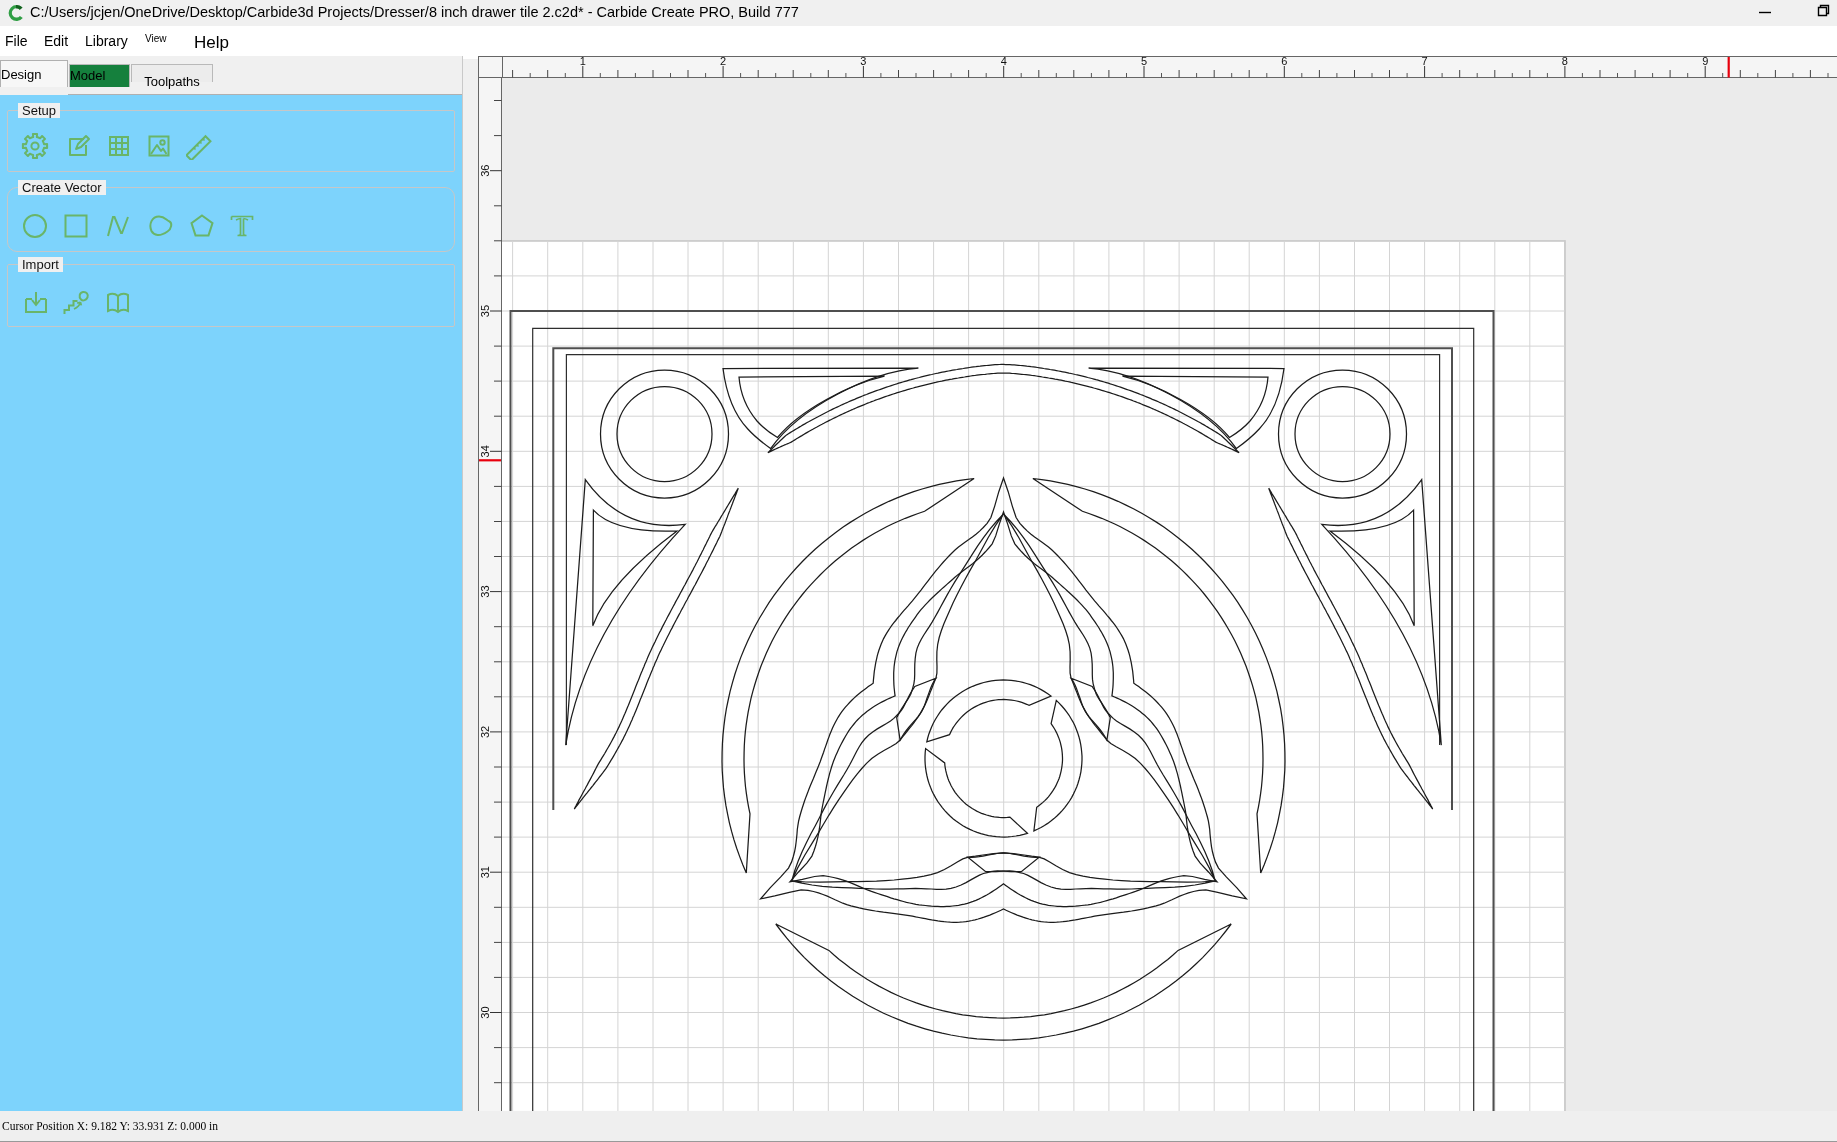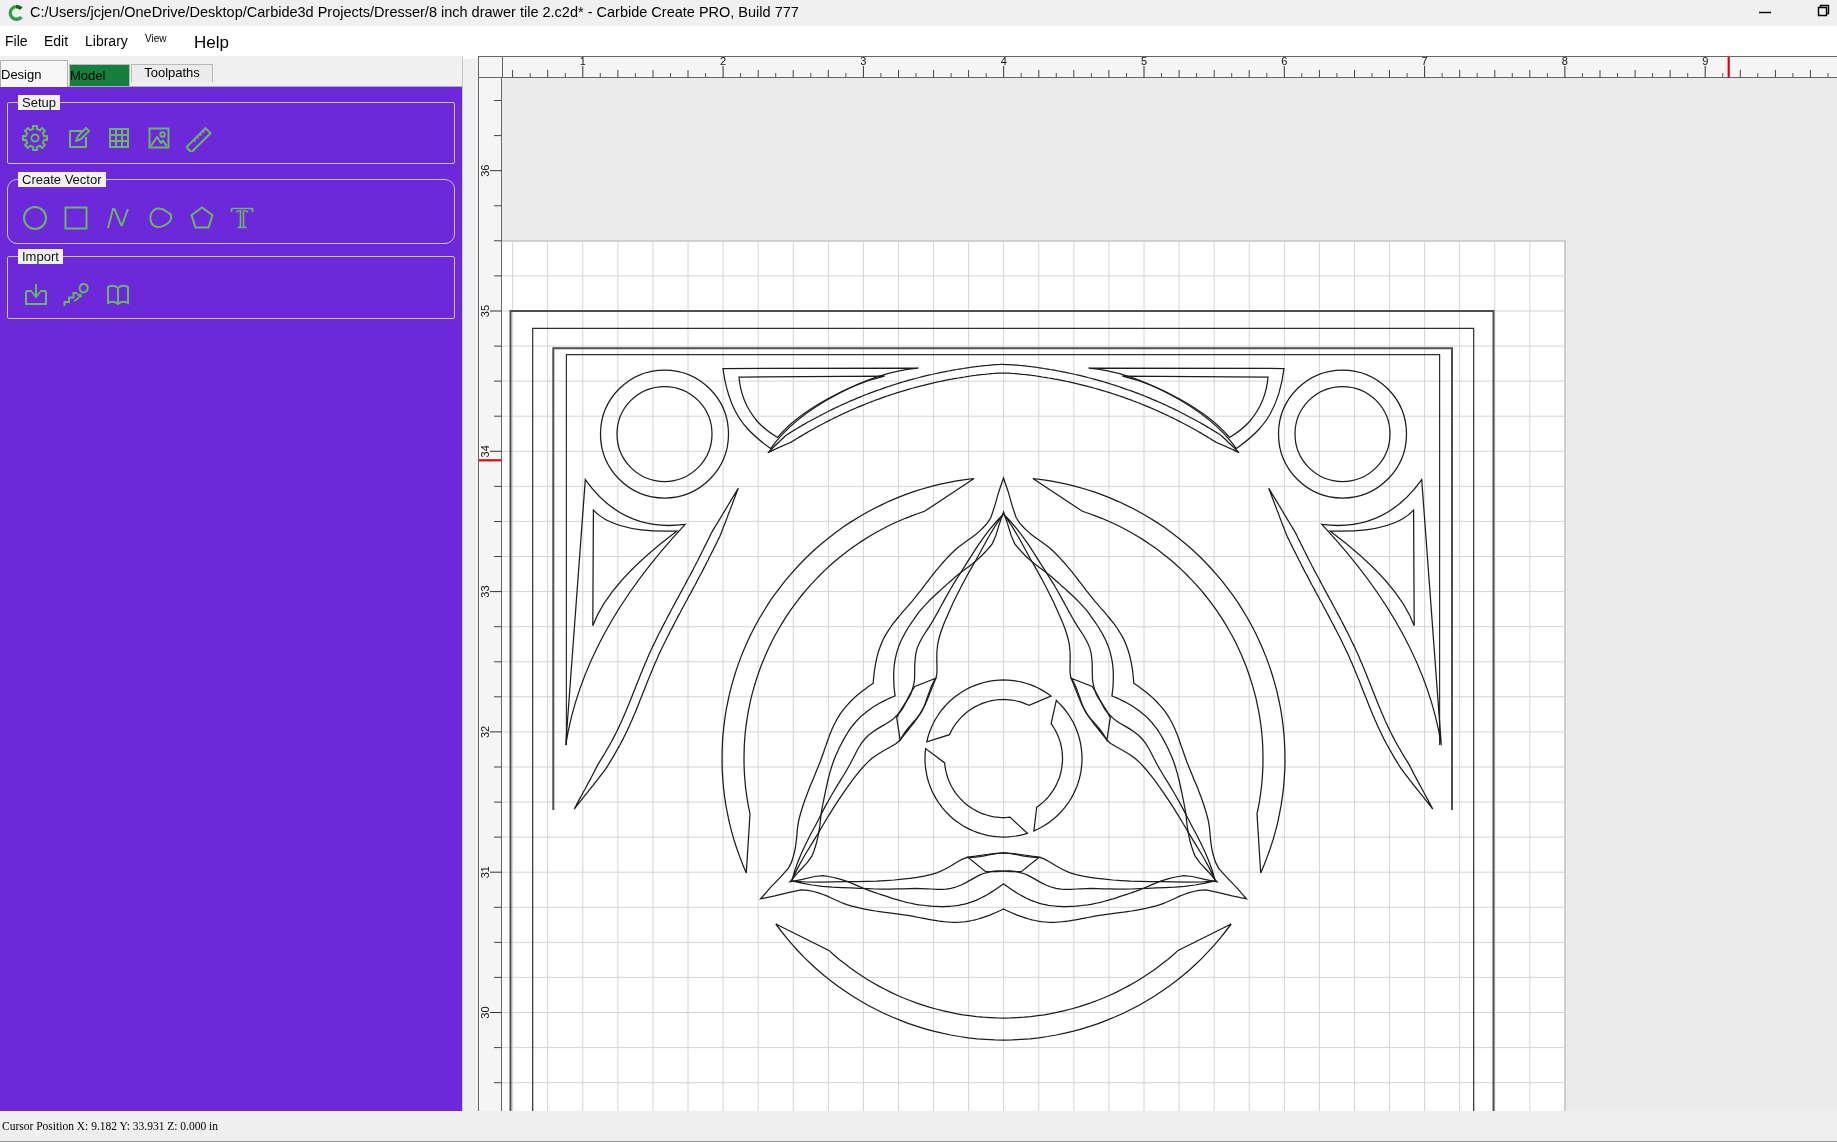--- a/index.html
+++ b/index.html
@@ -23,24 +23,24 @@
   <span style="position:absolute;left:5px;top:7px;font-size:14px">File</span>
   <span style="position:absolute;left:44px;top:7px;font-size:14px">Edit</span>
   <span style="position:absolute;left:85px;top:7px;font-size:14px">Library</span>
   <span style="position:absolute;left:145px;top:7px;font-size:10px">View</span>
   <span style="position:absolute;left:194px;top:7px;font-size:17px">Help</span>
 </div>
 
 <div style="position:absolute;left:0;top:56px;width:462px;height:31px;background:#f0f0f0">
   <div style="position:absolute;left:0px;top:4px;width:68px;height:27px;background:#f7f7f7;border:1px solid #b0b0b0;border-bottom:none;text-align:left;font-size:13px;padding-top:6px;z-index:2">Design</div>
   <div style="position:absolute;left:69px;top:8px;width:61px;height:23px;background:#15803d;border:1px solid #b9b9b9;border-bottom:none;font-size:13px;padding-top:3px">Model</div>
-  <div style="position:absolute;left:131px;top:8px;width:82px;height:18px;background:#ececec;border:1px solid #b9b9b9;border-bottom:none;text-align:center;font-size:13px;padding-top:0">Toolpaths</div>
-</div>
-
-<div style="position:absolute;left:0;top:87px;width:462px;height:1024px;background:#6d28d9">
+  <div style="position:absolute;left:131px;top:8px;width:82px;height:18px;background:#ececec;border:1px solid #b9b9b9;border-bottom:none;text-align:center;font-size:13px;padding-top:9px">Toolpaths</div>
+</div>
+
+<div style="position:absolute;left:0;top:95px;width:462px;height:1024px;background:#7dd3fc">
   <div style="position:absolute;left:68px;top:-1px;width:394px;height:1px;background:#b0b0b0"></div>
   <div style="position:absolute;left:7px;top:15px;width:448px;height:62px;border:1px solid #c7c7c7;border-radius:2px">
       <div style="position:absolute;left:10px;top:-8px;background:#f0f0f0;padding:0 4px;font-size:13px;color:#111">Setup</div>
       <svg width="28" height="28" viewBox="0 0 28 28" style="position:absolute;left:13px;top:21px">
         <polygon points="22.5,10.5 23.0,12.2 26.1,11.9 26.1,16.1 23.0,15.8 22.5,17.5 22.5,17.5 21.7,19.1 24.0,21.1 21.1,24.0 19.1,21.7 17.5,22.5 17.5,22.5 15.8,23.0 16.1,26.1 11.9,26.1 12.2,23.0 10.5,22.5 10.5,22.5 8.9,21.7 6.9,24.0 4.0,21.1 6.3,19.1 5.5,17.5 5.5,17.5 5.0,15.8 1.9,16.1 1.9,11.9 5.0,12.2 5.5,10.5 5.5,10.5 6.3,8.9 4.0,6.9 6.9,4.0 8.9,6.3 10.5,5.5 10.5,5.5 12.2,5.0 11.9,1.9 16.1,1.9 15.8,5.0 17.5,5.5 17.5,5.5 19.1,6.3 21.1,4.0 24.0,6.9 21.7,8.9 22.5,10.5" fill="none" stroke="#69b569" stroke-width="2" stroke-linejoin="round"></polygon>
         <circle cx="14" cy="14" r="3.6" fill="none" stroke="#69b569" stroke-width="2"></circle>
       </svg>
       <svg width="28" height="28" viewBox="0 0 28 28" style="position:absolute;left:56px;top:21px">
         <path d="M20,7 L6,7 L6,23 L22,23 L22,13" fill="none" stroke="#69b569" stroke-width="2" stroke-linejoin="round"></path>
         <path d="M12,17 L14,12 L22,4 L25,7 L17,15 Z" fill="none" stroke="#69b569" stroke-width="2" stroke-linejoin="round"></path>

